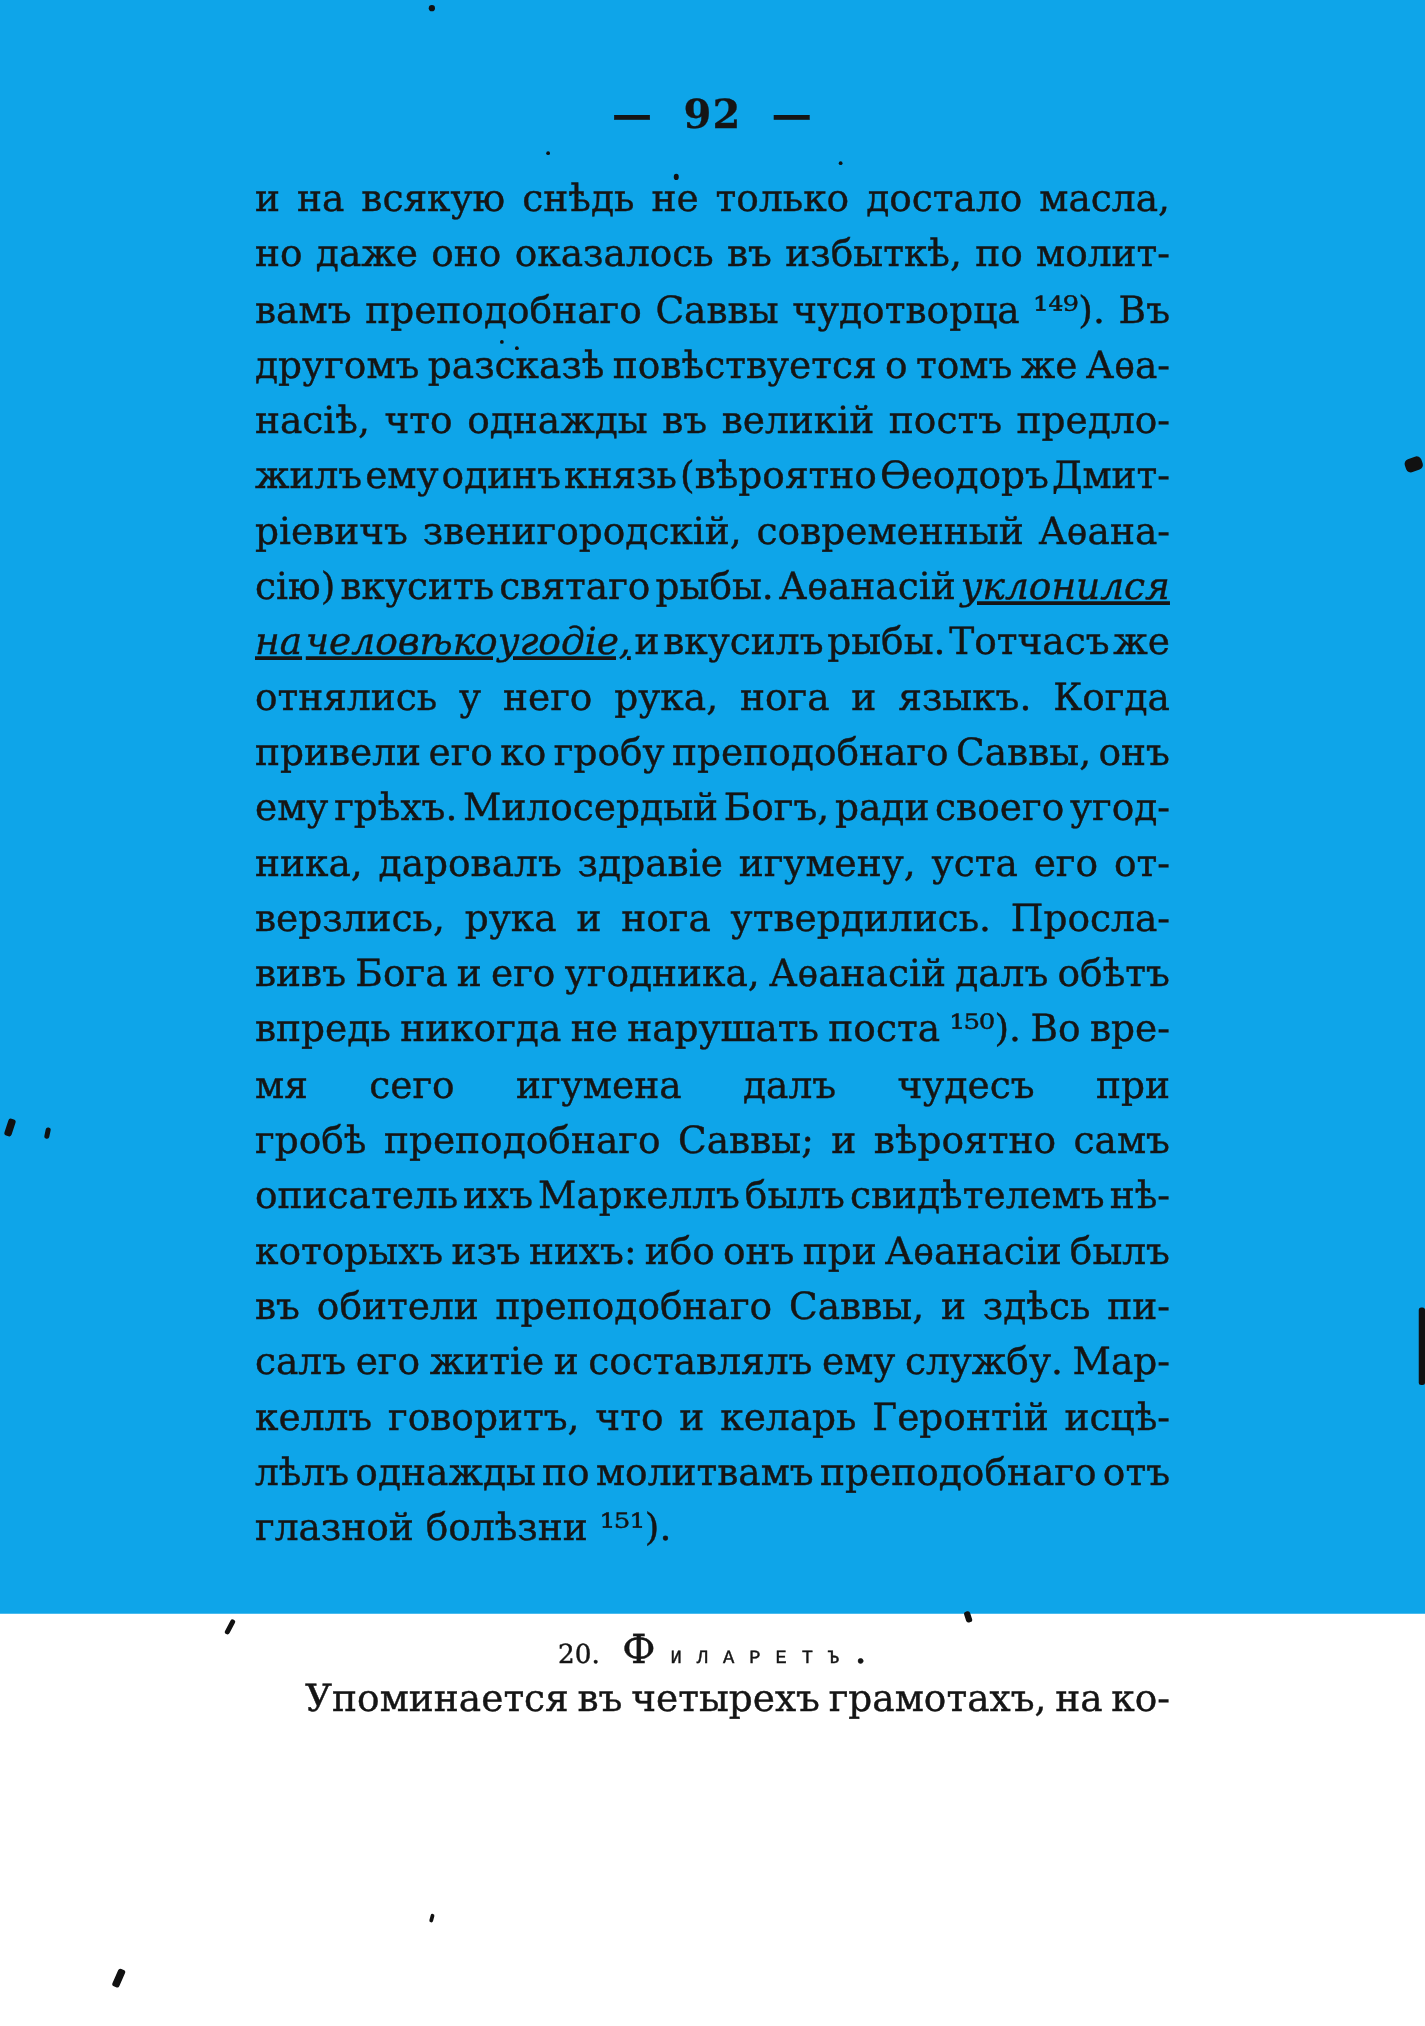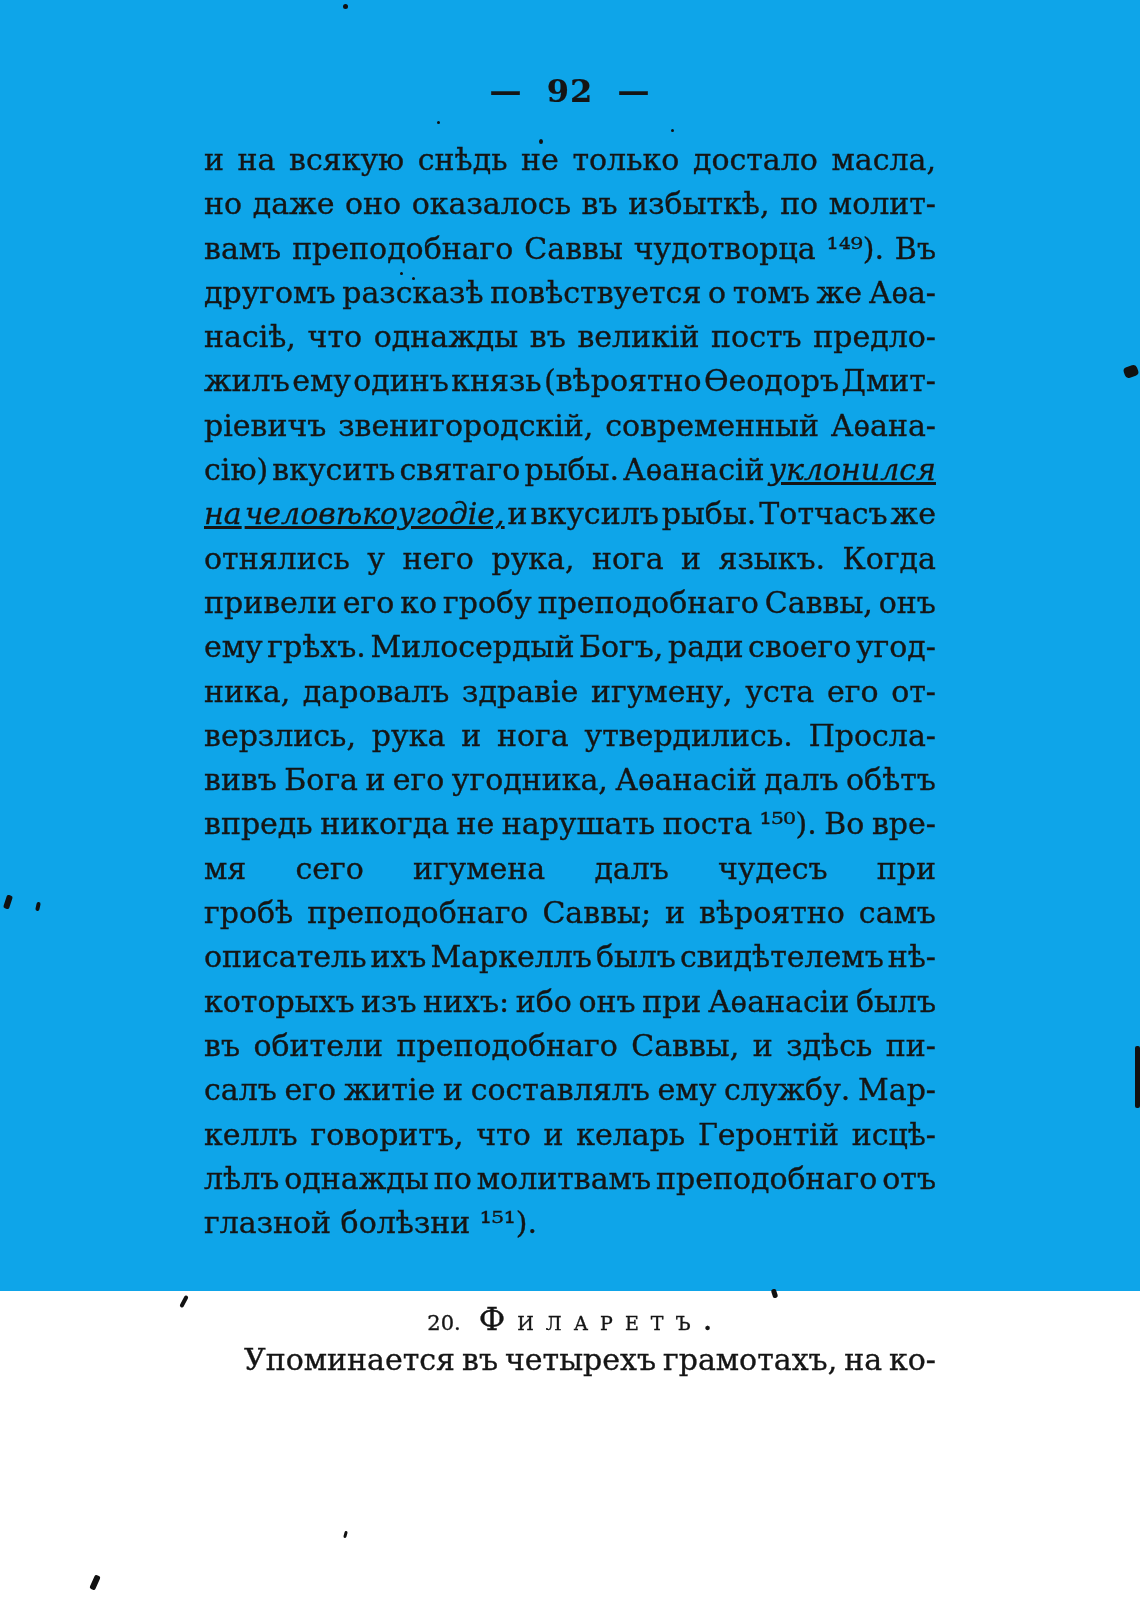--- a/index.html
+++ b/index.html
@@ -33,21 +33,21 @@
   }
   .line.left{display:block;}
   .it{font-style:italic;text-decoration:underline;}
   .section-heading{
     position:absolute;top:1296px;left:204px;width:732px;
     height:46px;line-height:46px;text-align:center;
     -webkit-text-stroke:0.35px #151515;
   }
   .h-num{font-size:21px;margin-right:18px;}
   .h-init{font-size:32px;letter-spacing:12px;}
-  .h-caps{font-size:19px;letter-spacing:12px;}
+  .h-caps{font-size:15px;letter-spacing:12px;font-family:Liberation Mono, monospace;}
   .h-dot{font-size:32px;}
   .speck{position:absolute;background:#111;border-radius:50%;}
   .stroke-mark{position:absolute;background:#111;border-radius:2px;}
 </style>
 </head>
 <body>
 
 <div class="page">
 
   <div class="page-header">— 92 —</div>

